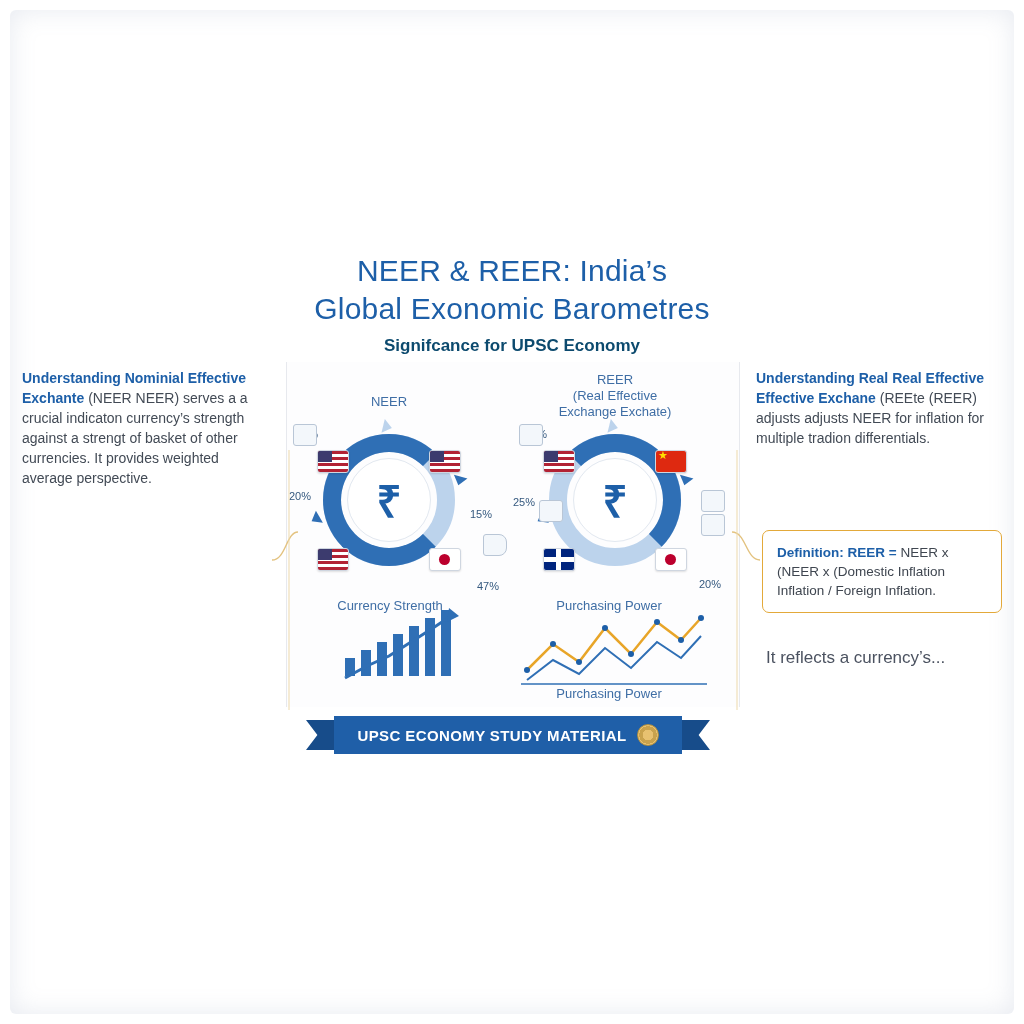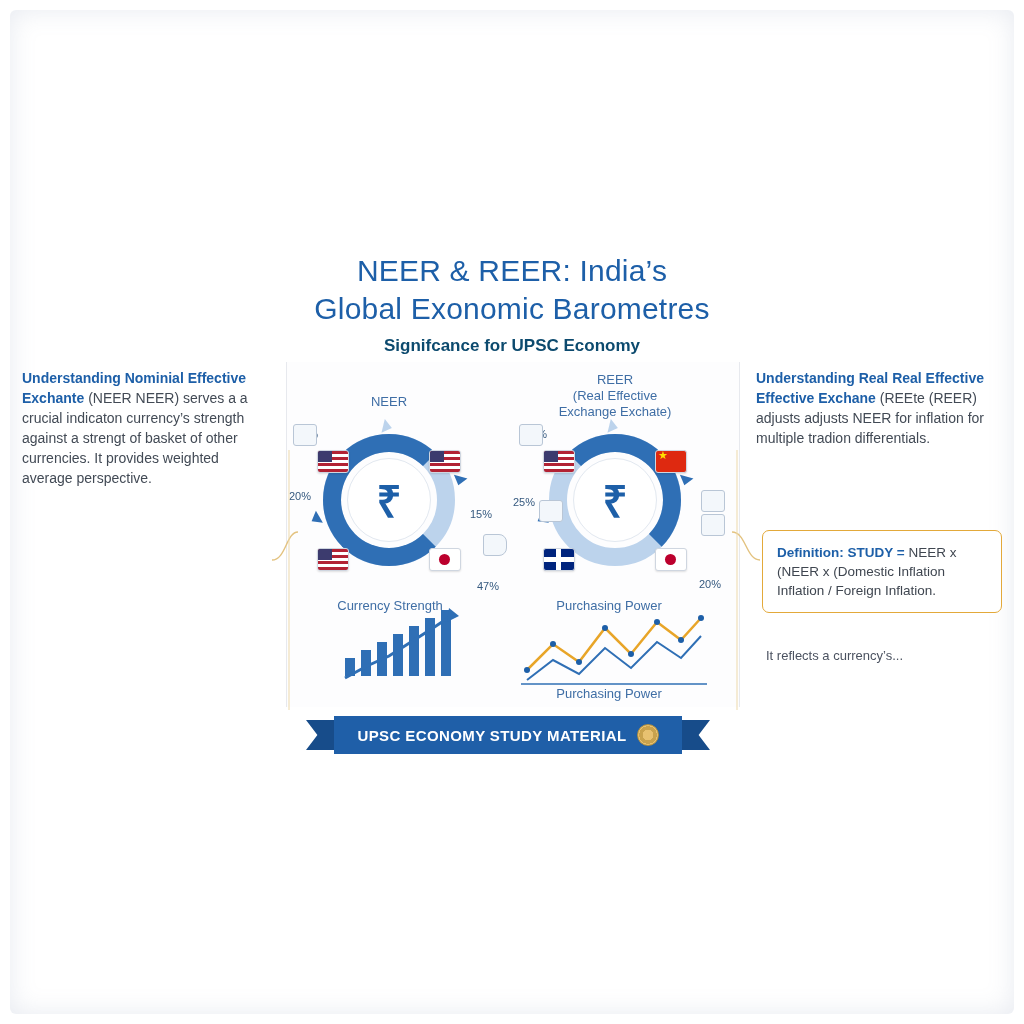--- a/index.html
+++ b/index.html
@@ -184,21 +184,21 @@
     line-height: 19px;
     color: #3f4650;
   }
   .card b { color: #1d5fa8; }
   .card .tail {
     margin-top: 10px;
     color: #5a6170;
   }
   .note {
     position: absolute;
-    font-size: 13px;
+    font-size: 17px;
     color: #4b5260;
   }
 
   
   .connector { position: absolute; }
 
   
   #banner {
     position: absolute;
     left: 306px; top: 716px;
@@ -360,21 +360,21 @@
   <svg class="connector" style="left:288px; top:450px;" width="2" height="260">
     <line x1="1" y1="0" x2="1" y2="260" stroke="#edd9ab" stroke-width="1"></line>
   </svg>
 
   <div class="side-head" style="left:756px; top:368px; width:250px;">
     <b>Understanding Real Real Effective Effective Exchane</b><span> (REEte (REER) adjusts adjusts NEER for inflation for multiple tradion differentials.</span>
   </div>
 
   <div class="card" style="left:762px; top:530px; width:240px;">
     <div>
-      <b>Definition: STUDY =</b><span> NEER x (NEER x (Domestic Inflation Inflation / Foreign Inflation.</span>
+      <b>Definition: REER =</b><span> NEER x (NEER x (Domestic Inflation Inflation / Foreign Inflation.</span>
     </div>
   </div>
 
   <div class="note" style="left:766px; top:648px; width:230px;">It reflects a currency’s...</div>
 
   <svg class="connector" style="left:726px; top:520px;" width="36" height="60">
     <path d="M34,40 C20,40 20,12 6,12" fill="none" stroke="#e3c27f" stroke-width="1.4"></path>
   </svg>
   <svg class="connector" style="left:736px; top:450px;" width="2" height="260">
     <line x1="1" y1="0" x2="1" y2="260" stroke="#edd9ab" stroke-width="1"></line>

